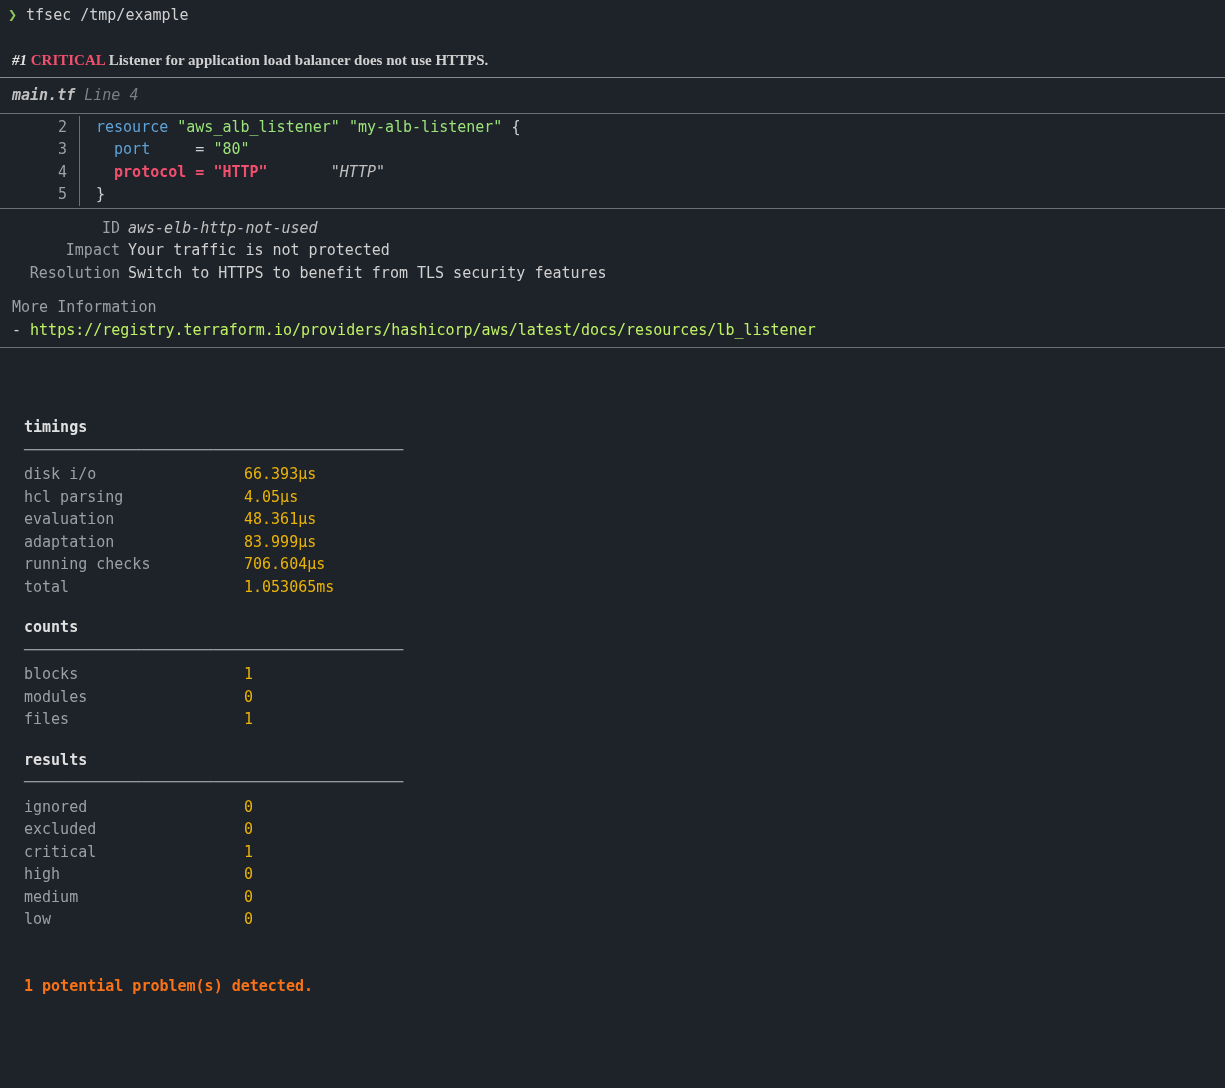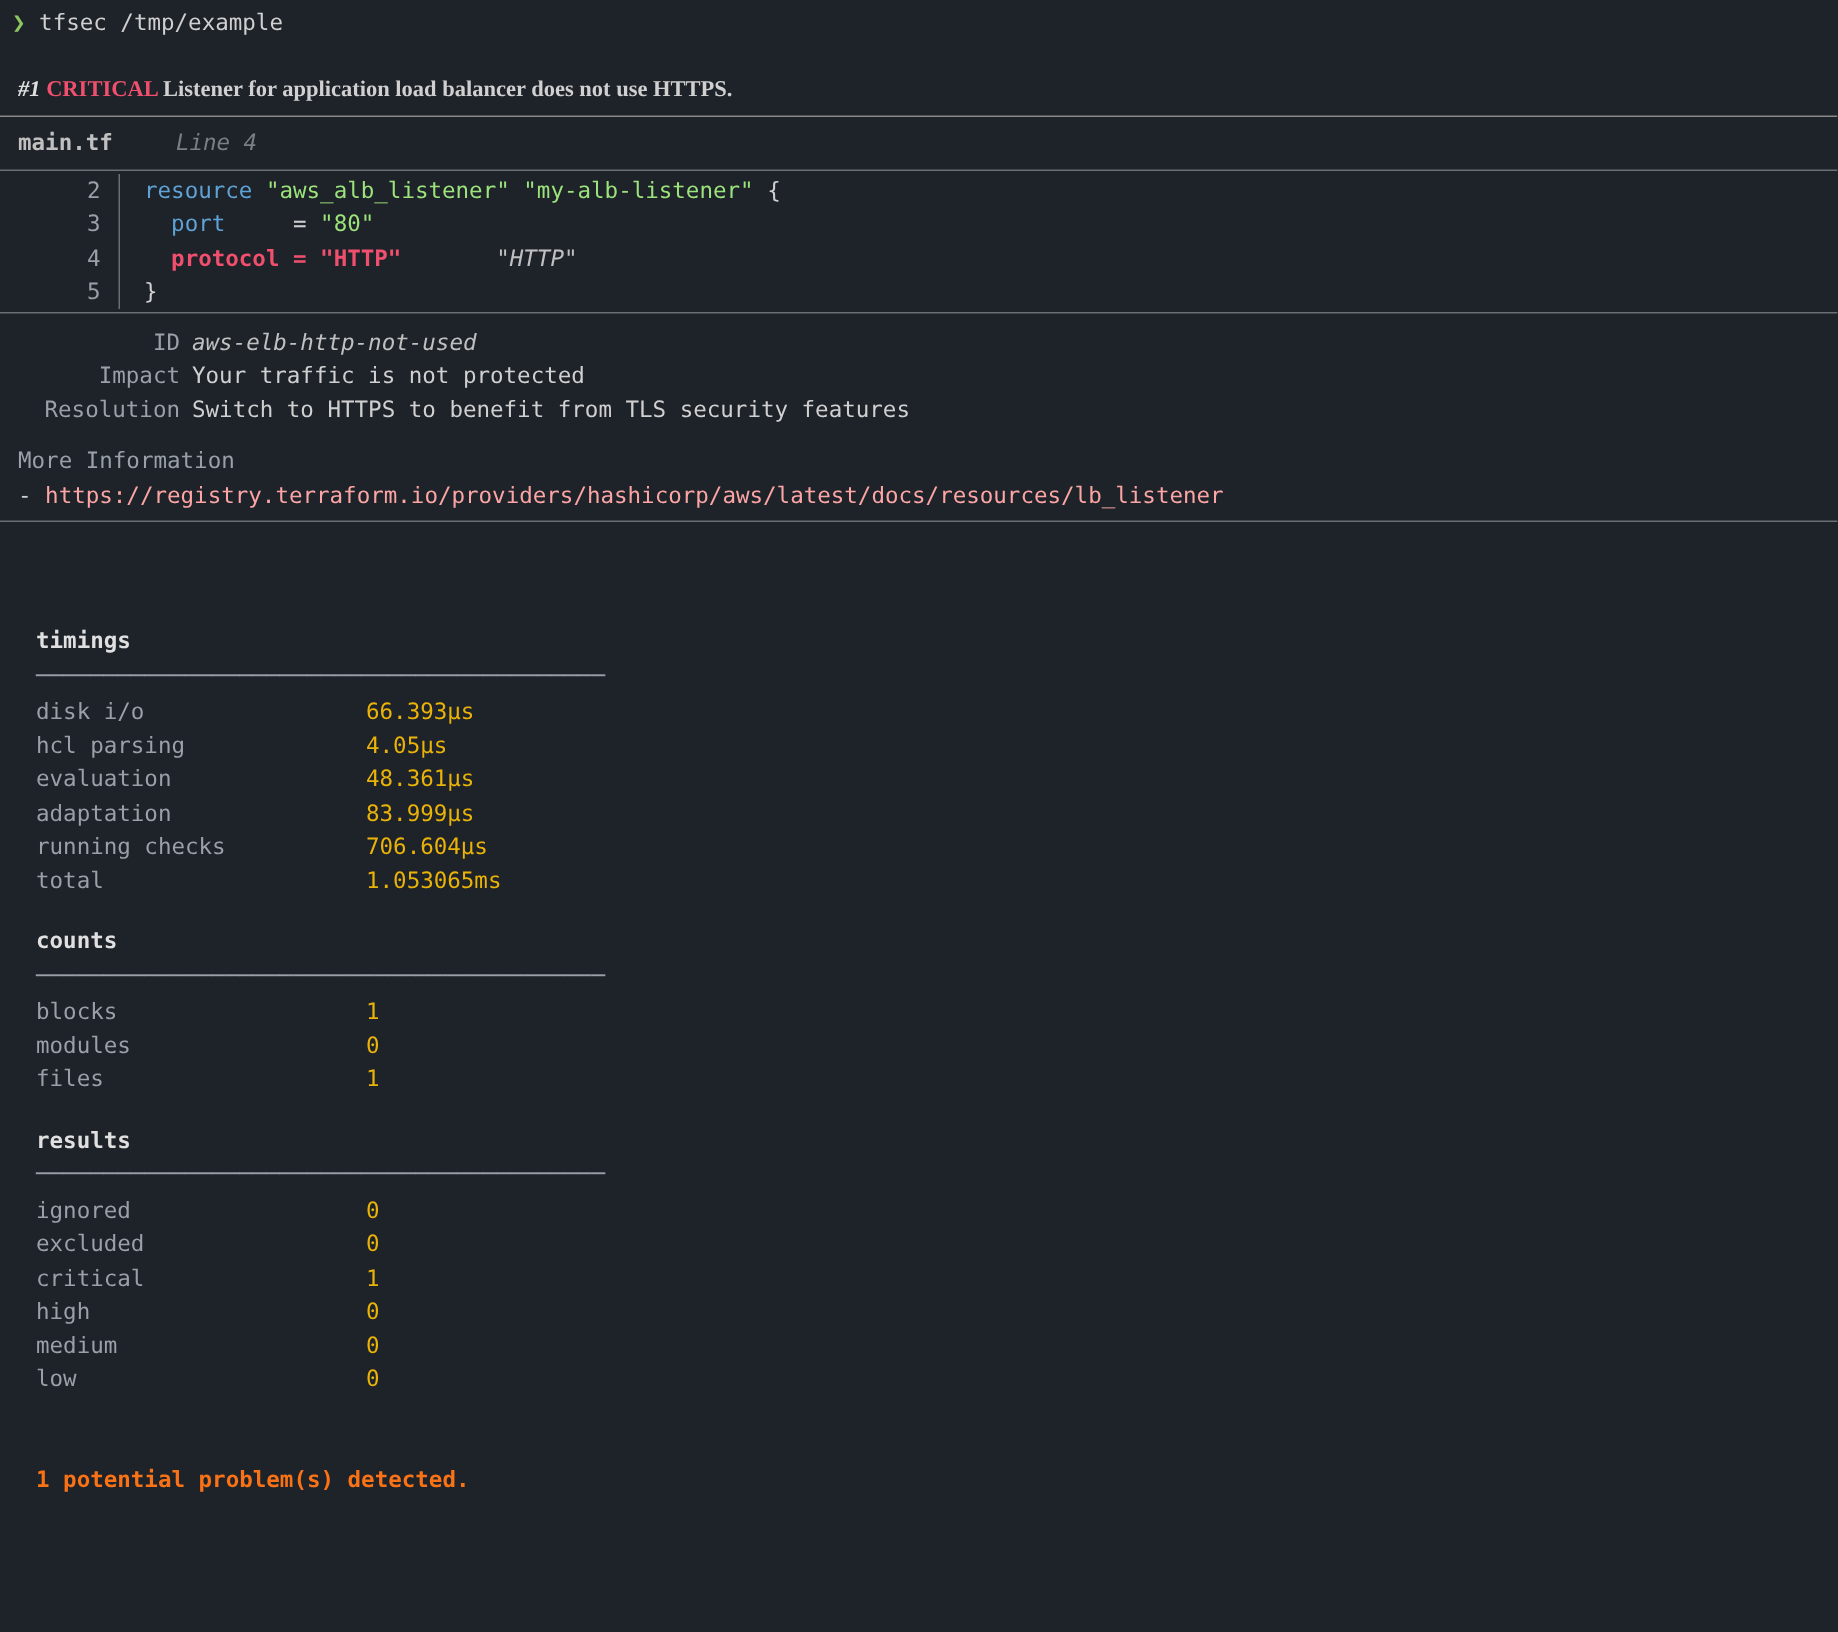--- a/index.html
+++ b/index.html
@@ -19,37 +19,37 @@
       padding: 0 12px 4px 12px;
       font-weight: bold;
       font-family: Liberation Serif, serif;
     }
     .issue-num { color: #e0e0e0; font-style: italic; }
     .severity-critical { color: #f0506e; font-weight: bold; }
     .issue-title { color: #d0d0d0; }
     .hr-top { border: none; border-top: 1px solid #888; margin: 2px 0; }
     .hr-inner { border: none; border-top: 1px solid #6a6e75; margin: 2px 0; }
     .file-line { padding: 4px 12px; }
-    .file-name { color: #c0c0c0; font-weight: bold; margin-top: 44px; }
-    .file-linenum { color: #7a7e85; font-style: italic; margin-left: 33px; }
+    .file-name { color: #c0c0c0; font-style: italic; font-weight: bold; margin-top: 44px; }
+    .file-linenum { color: #7a7e85; font-style: italic; }
     .code-block { display: flex; }
     .gutter { width: 80px; text-align: right; padding-right: 12px; border-right: 1px solid #6a6e75; color: #9aa0a8; }
     .gutter .ln { display: block; }
     .code-body { padding-left: 16px; white-space: pre; }
     .kw { color: #5fa3d6; }
     .str { color: #9be37a; }
     .bad { color: #f0506e; font-weight: bold; }
     .italic { font-style: italic; color: #c0c0c0; }
     .meta-block { padding: 6px 12px 4px 12px; }
     .meta-row { display: flex; }
     .meta-label { width: 116px; text-align: right; color: #9aa0a8; padding-right: 8px; }
     .meta-id { color: #c0c0c0; font-style: italic; text-align: center; }
     .more-info { padding: 8px 12px 4px 24px; }
     .more-info-title { color: #9aa0a8; margin-left: -12px; }
-    .link { color: #fca5a5; }
+    .link { color: #bef264; }
     .summary { padding: 48px 24px 12px 24px; }
     .section-title { color: #e0e0e0; font-weight: bold; margin-top: 18px; }
     .section-underline { color: #9aa0a8; margin-bottom: 2px; }
     .stat-row { display: flex; }
     .stat-label { width: 220px; color: #9aa0a8; }
     .stat-val { color: #eab308; }
     .detected { color: #f97316; font-weight: bold; margin-top: 44px; }
   </style>
 </head>
 <body>

